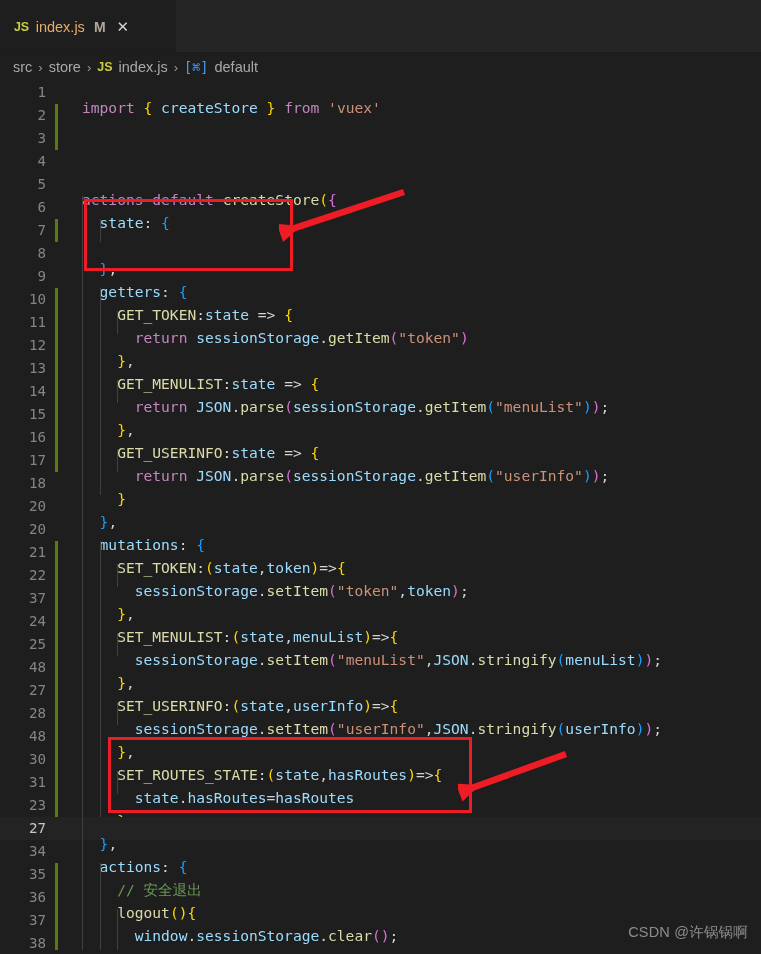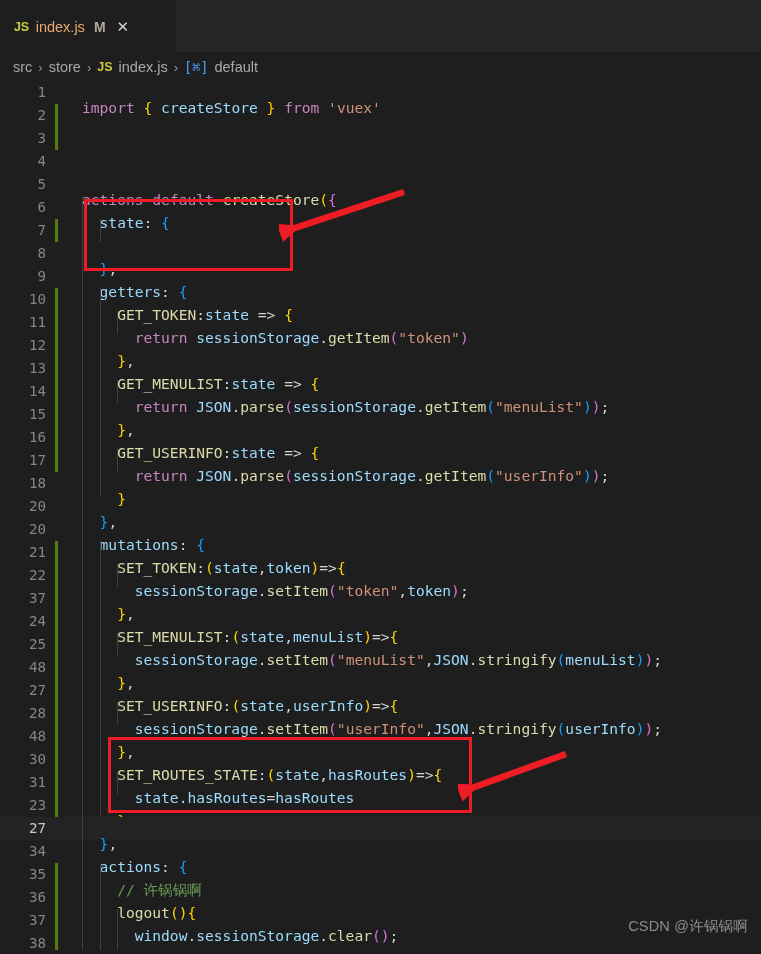--- a/index.html
+++ b/index.html
@@ -63,21 +63,21 @@
   .b1{color:#ffd700;}   
   .b2{color:#da70d6;}   
   .b3{color:#179fff;}   
   .cm{color:#6a9955;}  
   .op{color:#d4d4d4;}
   
   .redbox{position:absolute;border:3px solid #ee1c25;pointer-events:none;}
   .arrow{position:absolute;pointer-events:none;}
   
   #watermark{
-    position:absolute;right:13px;bottom:18px;
+    position:absolute;right:13px;bottom:12px;
     font-family:"Liberation Sans","DejaVu Sans",sans-serif;
     font-size:14.5px;color:#8d8d8d;letter-spacing:.2px;
   }
   #hscroll{position:absolute;left:0;bottom:0;height:4px;width:761px;background:#1e1e1e;}
 </style>
 </head>
 <body>
 
 <div id="tabbar">
   <div class="tab">
@@ -129,21 +129,21 @@
     <div class="line"><span class="ln">25</span><span class="gut"></span><span class="ig" style="left: 82px;"></span><span class="ig" style="left: 99.6px;"></span><span class="ig" style="left: 117.2px;"></span><span class="code"><span class="pu">      </span><span class="var">sessionStorage</span><span class="pu">.</span><span class="fn">setItem</span><span class="b2">(</span><span class="str">"menuList"</span><span class="pu">,</span><span class="var">JSON</span><span class="pu">.</span><span class="fn">stringify</span><span class="b3">(</span><span class="var">menuList</span><span class="b3">)</span><span class="b2">)</span><span class="pu">;</span></span></div>
     <div class="line"><span class="ln">48</span><span class="gut"></span><span class="ig" style="left: 82px;"></span><span class="ig" style="left: 99.6px;"></span><span class="code"><span class="pu">    </span><span class="b1">}</span><span class="pu">,</span></span></div>
     <div class="line"><span class="ln">27</span><span class="gut"></span><span class="ig" style="left: 82px;"></span><span class="ig" style="left: 99.6px;"></span><span class="code"><span class="pu">    </span><span class="fn">SET_USERINFO</span><span class="pu">:</span><span class="b1">(</span><span class="var">state</span><span class="pu">,</span><span class="var">userInfo</span><span class="b1">)</span><span class="op">=&gt;</span><span class="b1">{</span></span></div>
     <div class="line"><span class="ln">28</span><span class="gut"></span><span class="ig" style="left: 82px;"></span><span class="ig" style="left: 99.6px;"></span><span class="ig" style="left: 117.2px;"></span><span class="code"><span class="pu">      </span><span class="var">sessionStorage</span><span class="pu">.</span><span class="fn">setItem</span><span class="b2">(</span><span class="str">"userInfo"</span><span class="pu">,</span><span class="var">JSON</span><span class="pu">.</span><span class="fn">stringify</span><span class="b3">(</span><span class="var">userInfo</span><span class="b3">)</span><span class="b2">)</span><span class="pu">;</span></span></div>
     <div class="line"><span class="ln">48</span><span class="gut"></span><span class="ig" style="left: 82px;"></span><span class="ig" style="left: 99.6px;"></span><span class="code"><span class="pu">    </span><span class="b1">}</span><span class="pu">,</span></span></div>
     <div class="line"><span class="ln">30</span><span class="gut"></span><span class="ig" style="left: 82px;"></span><span class="ig" style="left: 99.6px;"></span><span class="code"><span class="pu">    </span><span class="fn">SET_ROUTES_STATE</span><span class="pu">:</span><span class="b1">(</span><span class="var">state</span><span class="pu">,</span><span class="var">hasRoutes</span><span class="b1">)</span><span class="op">=&gt;</span><span class="b1">{</span></span></div>
     <div class="line"><span class="ln">31</span><span class="gut"></span><span class="ig" style="left: 82px;"></span><span class="ig" style="left: 99.6px;"></span><span class="ig" style="left: 117.2px;"></span><span class="code"><span class="pu">      </span><span class="var">state</span><span class="pu">.</span><span class="var">hasRoutes</span><span class="op">=</span><span class="var">hasRoutes</span></span></div>
     <div class="line"><span class="ln">23</span><span class="gut"></span><span class="ig" style="left: 82px;"></span><span class="ig" style="left: 99.6px;"></span><span class="code"><span class="pu">    </span><span class="b1">}</span></span></div>
     <div class="line cur"><span class="ln">27</span><span class="ig" style="left: 82px;"></span><span class="code"><span class="pu">  </span><span class="b3">}</span><span class="pu">,</span></span></div>
     <div class="line"><span class="ln">34</span><span class="ig" style="left: 82px;"></span><span class="code"><span class="pu">  </span><span class="var">actions</span><span class="pu">: </span><span class="b3">{</span></span></div>
-    <div class="line"><span class="ln">35</span><span class="gut"></span><span class="ig" style="left: 82px;"></span><span class="ig" style="left: 99.6px;"></span><span class="code"><span class="pu">    </span><span class="cm">// 许锅锅啊</span></span></div>
+    <div class="line"><span class="ln">35</span><span class="gut"></span><span class="ig" style="left: 82px;"></span><span class="ig" style="left: 99.6px;"></span><span class="code"><span class="pu">    </span><span class="cm">// 安全退出</span></span></div>
     <div class="line"><span class="ln">36</span><span class="gut"></span><span class="ig" style="left: 82px;"></span><span class="ig" style="left: 99.6px;"></span><span class="code"><span class="pu">    </span><span class="fn">logout</span><span class="b1">(</span><span class="b1">)</span><span class="b1">{</span></span></div>
     <div class="line"><span class="ln">37</span><span class="gut"></span><span class="ig" style="left: 82px;"></span><span class="ig" style="left: 99.6px;"></span><span class="ig" style="left: 117.2px;"></span><span class="code"><span class="pu">      </span><span class="var">window</span><span class="pu">.</span><span class="var">sessionStorage</span><span class="pu">.</span><span class="fn">clear</span><span class="b2">(</span><span class="b2">)</span><span class="pu">;</span></span></div>
     <div class="line"><span class="ln">38</span><span class="gut"></span><span class="ig" style="left: 82px;"></span><span class="ig" style="left: 99.6px;"></span><span class="ig" style="left: 117.2px;"></span><span class="code"><span class="pu">      </span><span class="var">router</span><span class="pu">.</span><span class="fn">push</span><span class="b2">(</span><span class="str">"/login"</span><span class="b2">)</span><span class="pu">;</span></span></div>
   </div>
 
 <div id="watermark">CSDN @许锅锅啊</div>
 <div id="hscroll"></div>
 
 <div class="redbox" style="left: 84px; top: 199px; width: 203px; height: 66px; border-color: rgb(238, 28, 37);"></div>
 <div class="redbox" style="left: 108px; top: 737px; width: 358px; height: 70px; border-color: rgb(238, 28, 37);"></div>

